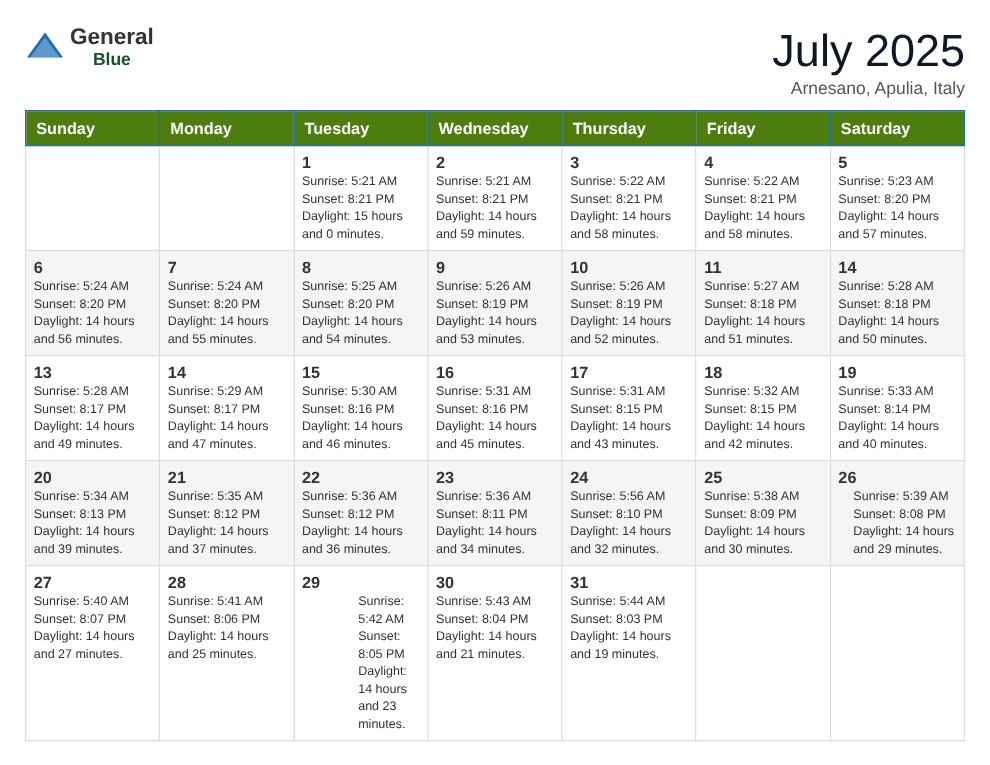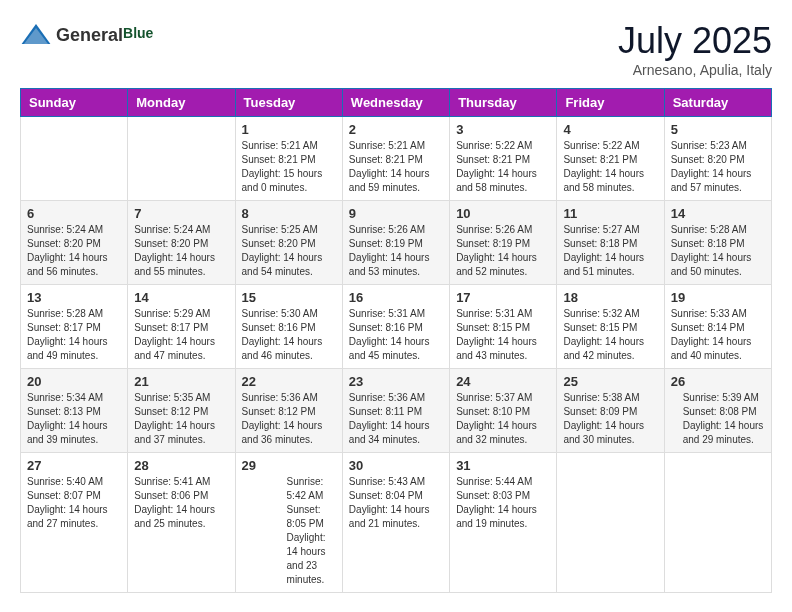--- a/index.html
+++ b/index.html
@@ -16,22 +16,23 @@
       align-items: flex-start;
       margin-bottom: 10px;
     }
     .logo {
       display: flex;
       align-items: center;
       gap: 4px;
     }
     .logo-text {
       display: flex;
-      flex-direction: row;
+      flex-direction: column;
       line-height: 1.1;
+      text-align: center;
     }
     .logo-general {
       font-size: 18px;
       font-weight: bold;
       color: #333;
     }
     .logo-blue {
       font-size: 14px;
       font-weight: bold;
       color: #14532d;
@@ -51,21 +52,21 @@
     .title-location {
       font-size: 14px;
       color: #555;
     }
     .calendar {
       width: 100%;
       border-collapse: collapse;
       border: 1px solid #ccc;
     }
     .calendar th {
-      background-color: #a21caf;
+      background-color: #4d7c0f;
       color: #fff;
       text-align: left;
       padding: 6px 8px;
       font-size: 13px;
       font-weight: bold;
       border: 1px solid #1a6eb5;
     }
     .calendar td {
       vertical-align: top;
       padding: 5px 6px;
@@ -295,21 +296,21 @@
         </td>
         <td>
           <span class="day-number">23</span>
           <div class="day-info" style="white-space: pre-line;">Sunrise: 5:36 AM
 Sunset: 8:11 PM
 Daylight: 14 hours
 and 34 minutes.</div>
         </td>
         <td>
           <span class="day-number">24</span>
-          <div class="day-info" style="white-space: pre-line;">Sunrise: 5:37 AM
+          <div class="day-info" style="white-space: pre-line;">Sunrise: 5:56 AM
 Sunset: 8:10 PM
 Daylight: 14 hours
 and 32 minutes.</div>
         </td>
         <td>
           <span class="day-number">25</span>
           <div class="day-info" style="white-space: pre-line;">Sunrise: 5:38 AM
 Sunset: 8:09 PM
 Daylight: 14 hours
 and 30 minutes.</div>

